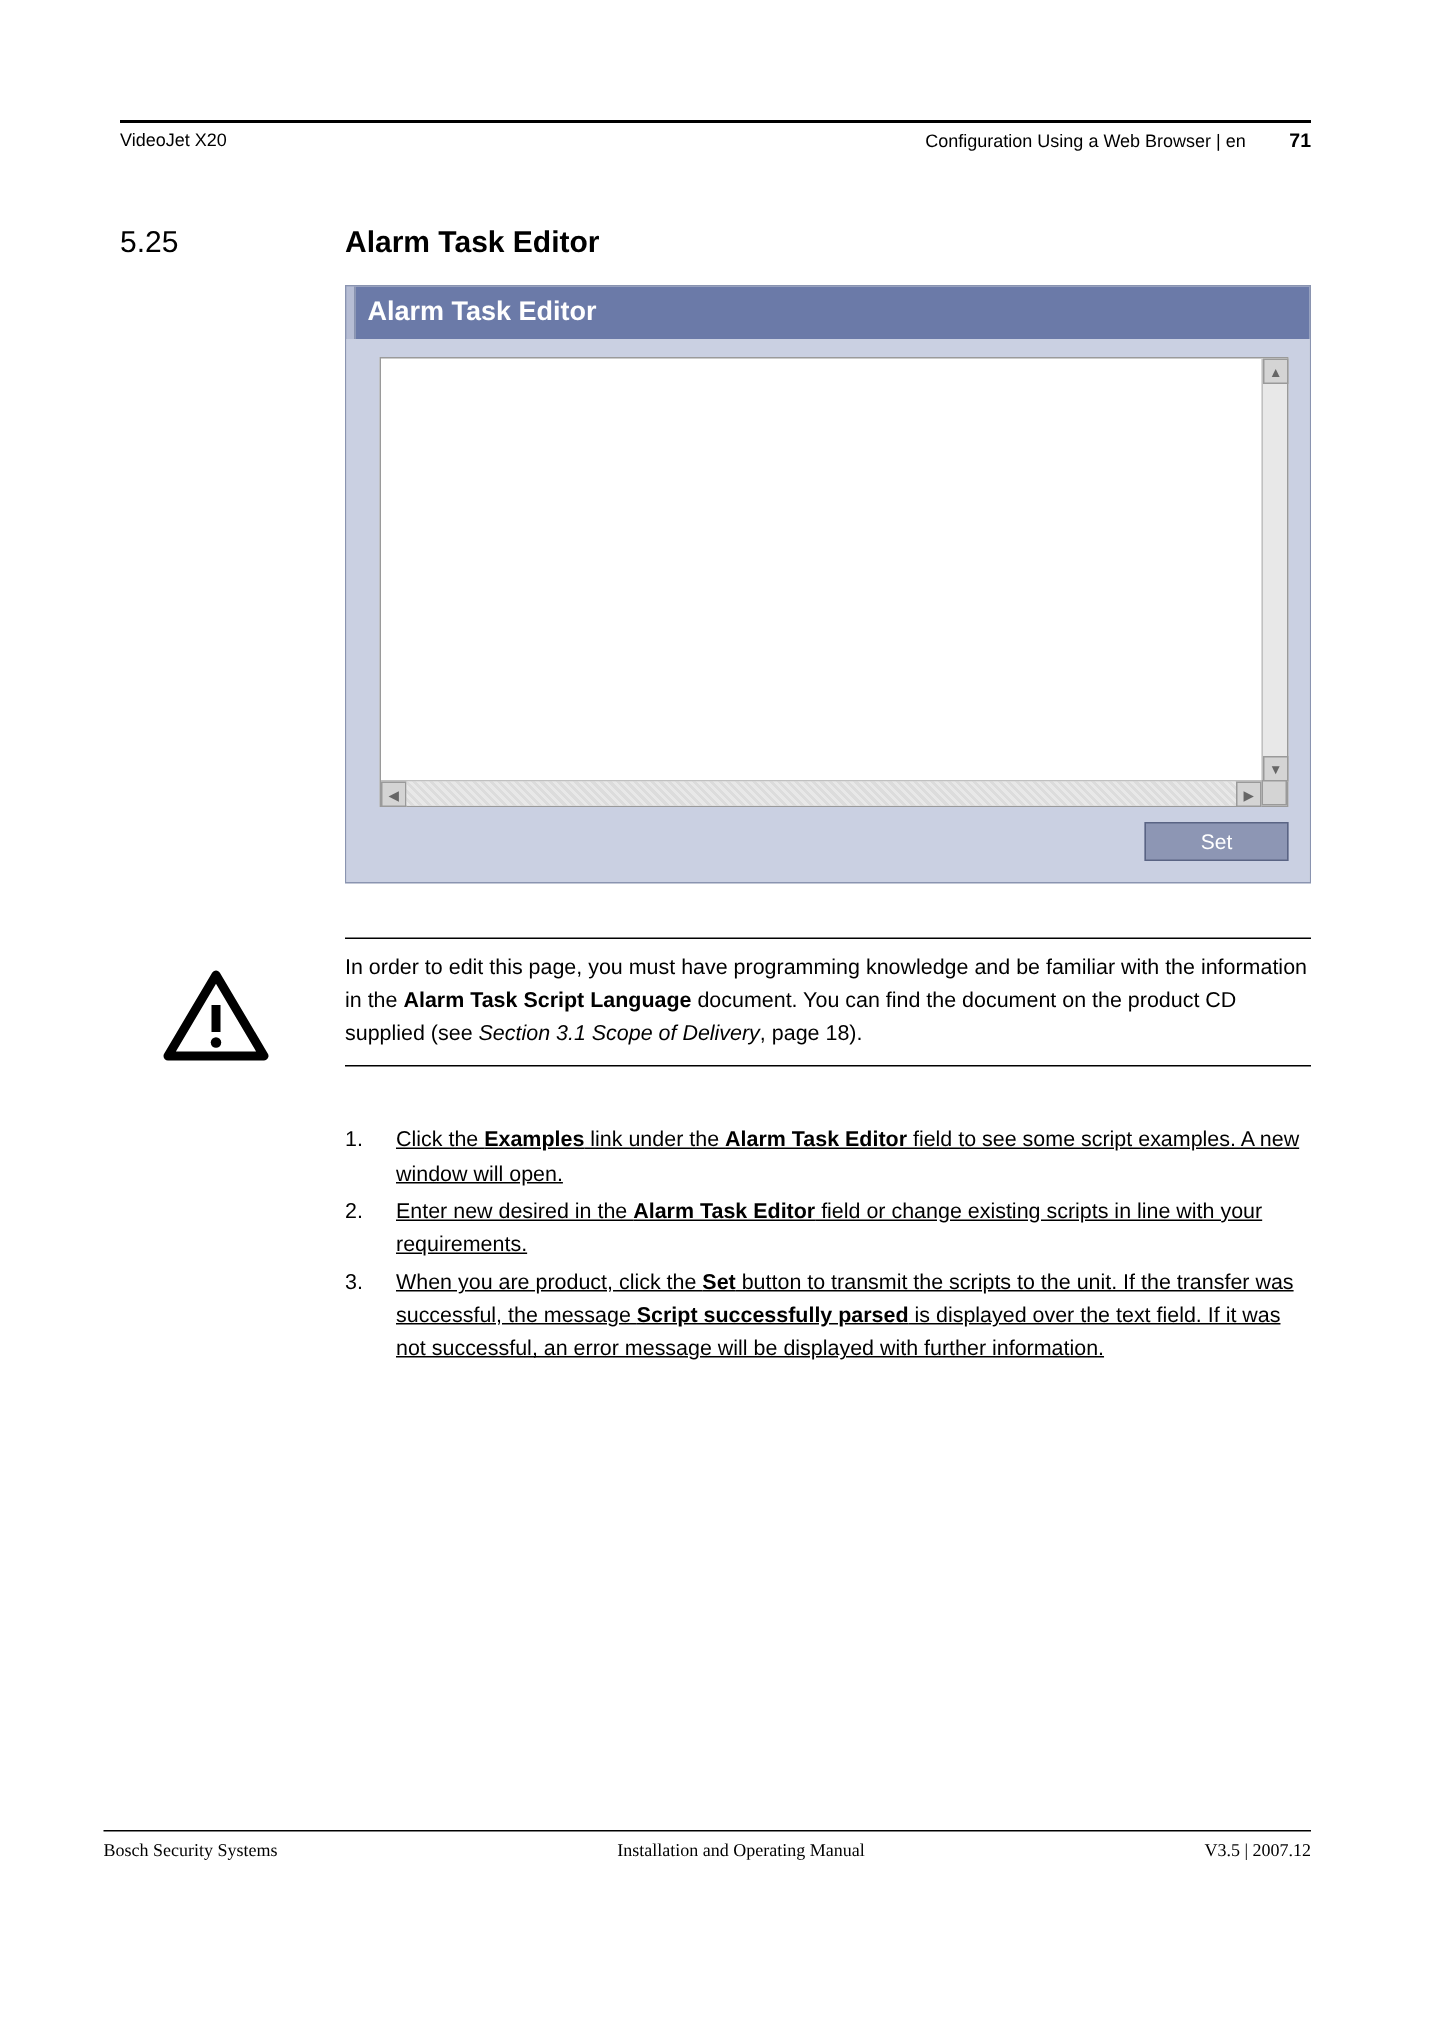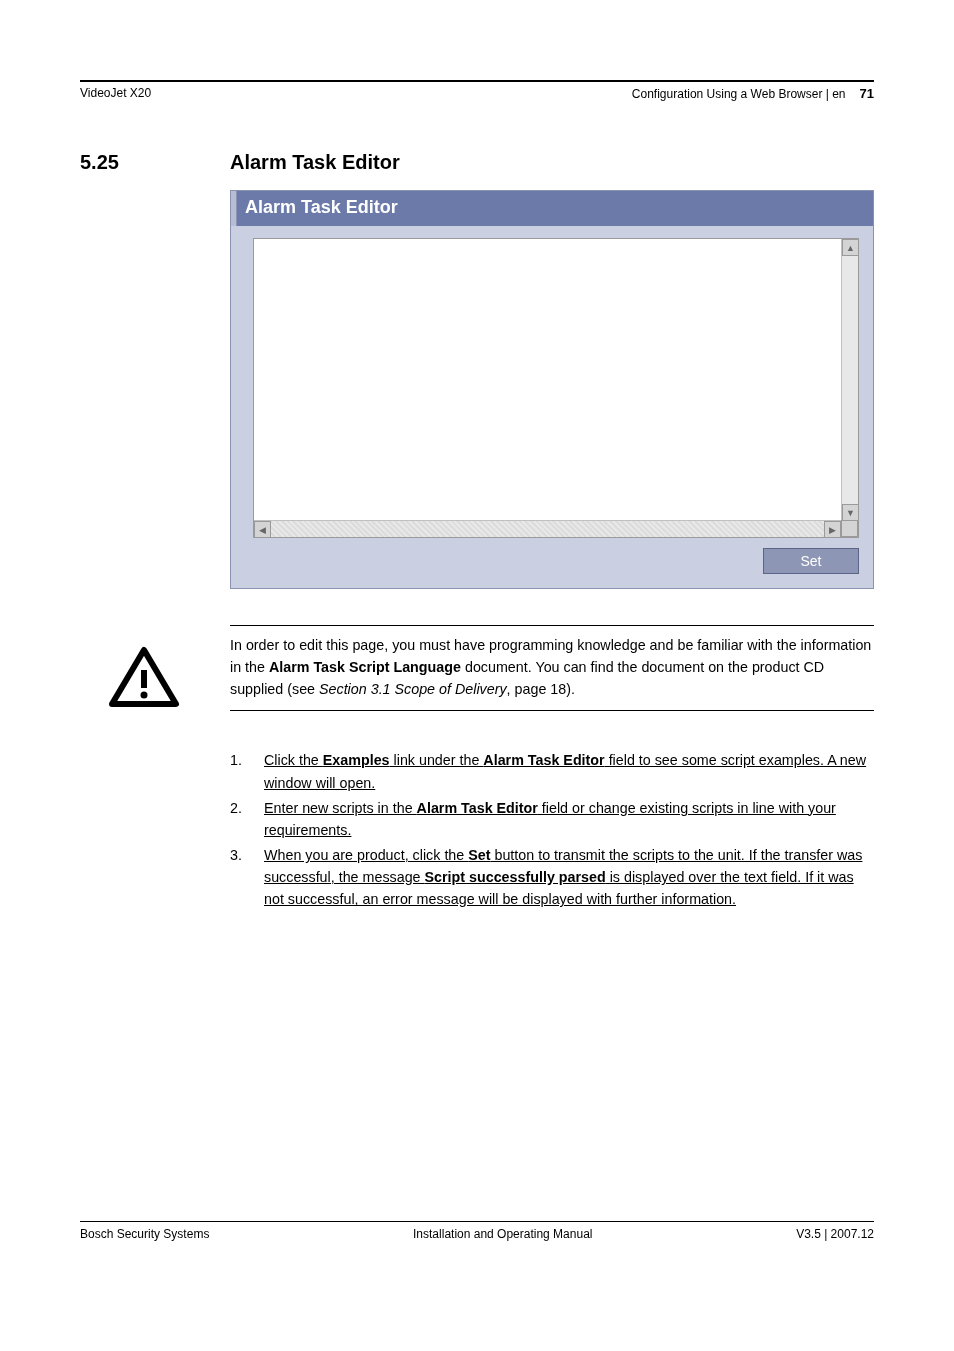--- a/index.html
+++ b/index.html
@@ -14,23 +14,23 @@
     padding: 80px 80px 0 80px;
   }
   .hr-top { border: none; border-top: 2px solid #000; margin-bottom: 4px; }
   .header-line {
     display: flex;
     justify-content: space-between;
     font-size: 12px;
     margin-bottom: 50px;
   }
   .header-right { display: flex; gap: 14px; align-items: flex-end; }
-  .page-num { font-weight: bold; font-size: 13px; }
+  .page-num { font-weight: bold; font-size: 13px; margin-left: 15px; }
   .section-row { display: flex; margin-bottom: 16px; }
-  .section-num { width: 150px; font-size: 20px; font-weight: bold; }
+  .section-num { width: 150px; font-size: 20px; font-weight: normal; }
   .section-title { font-size: 20px; font-weight: bold; }
   .content-col { margin-left: 150px; }
   .editor-box {
     border: 1px solid #8a94b0;
     position: relative;
     margin-bottom: 36px;
     user-select: none;
   }
   .editor-left-edge {
     position: absolute;
@@ -166,22 +166,23 @@
   }
   ol.steps > li::before {
     content: counter(step) ".";
     position: absolute;
     left: 0;
     top: 0;
   }
   .footer {
     position: absolute;
     bottom: 110px;
-    left: 80px;
+    left: 69px;
     right: 80px;
+    font-family: Liberation Serif, serif;
   }
   .footer hr { border: none; border-top: 1px solid #000; margin-bottom: 5px; }
   .footer-line {
     display: flex;
     justify-content: space-between;
     font-size: 12px;
   }
 </style>
 </head>
 <body>
@@ -240,21 +241,21 @@
   </div>
 </div>
 <hr class="hr-sec">
 
 <div class="body-text">
   <ol class="steps">
     <li>
       <span>Click the </span><b>Examples</b><span> link under the </span><b>Alarm Task Editor</b><span> field to see some script examples. A new window will open.</span>
     </li>
     <li>
-      <span>Enter new scripts in the </span><b>Alarm Task Editor</b><span> field or change existing scripts in line with your requirements.</span>
+      <span>Enter new desired in the </span><b>Alarm Task Editor</b><span> field or change existing scripts in line with your requirements.</span>
     </li>
     <li>
       <span>When you are product, click the </span><b>Set</b><span> button to transmit the scripts to the unit. If the transfer was successful, the message </span><b>Script successfully parsed</b><span> is displayed over the text field. If it was not successful, an error message will be displayed with further information.</span>
     </li>
   </ol>
 </div>
 
 <div class="footer">
   <hr>
   <div class="footer-line">

